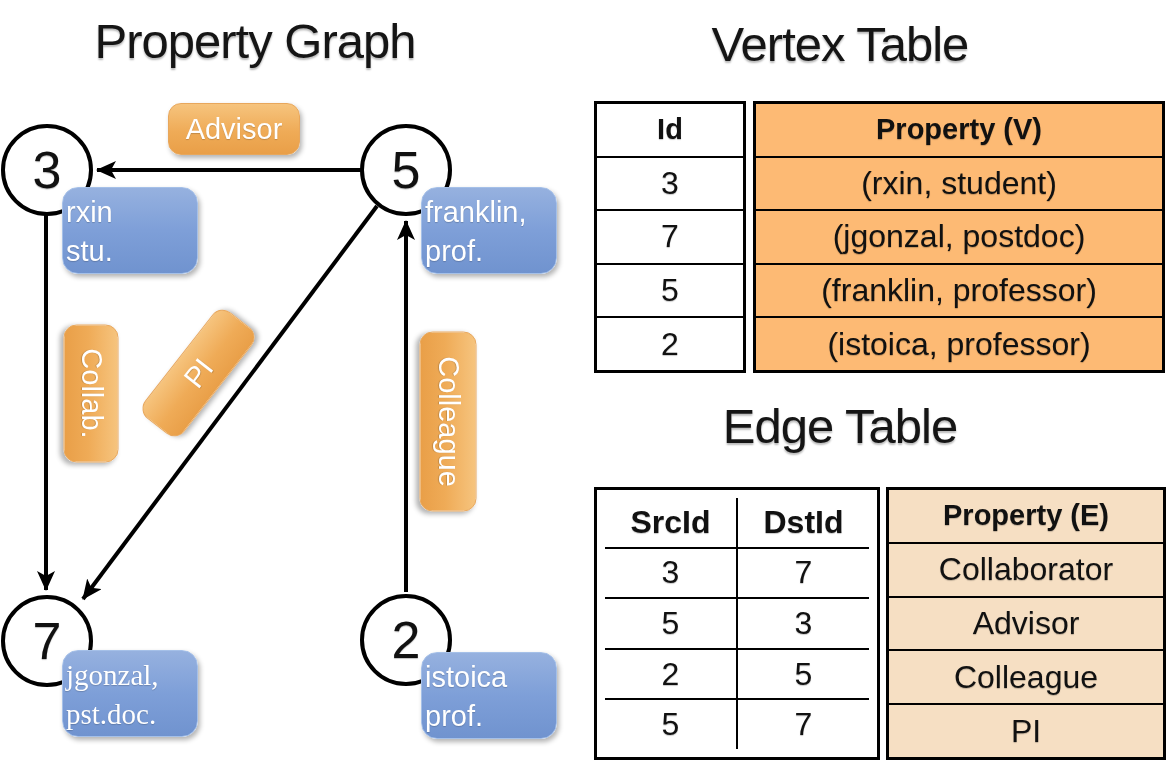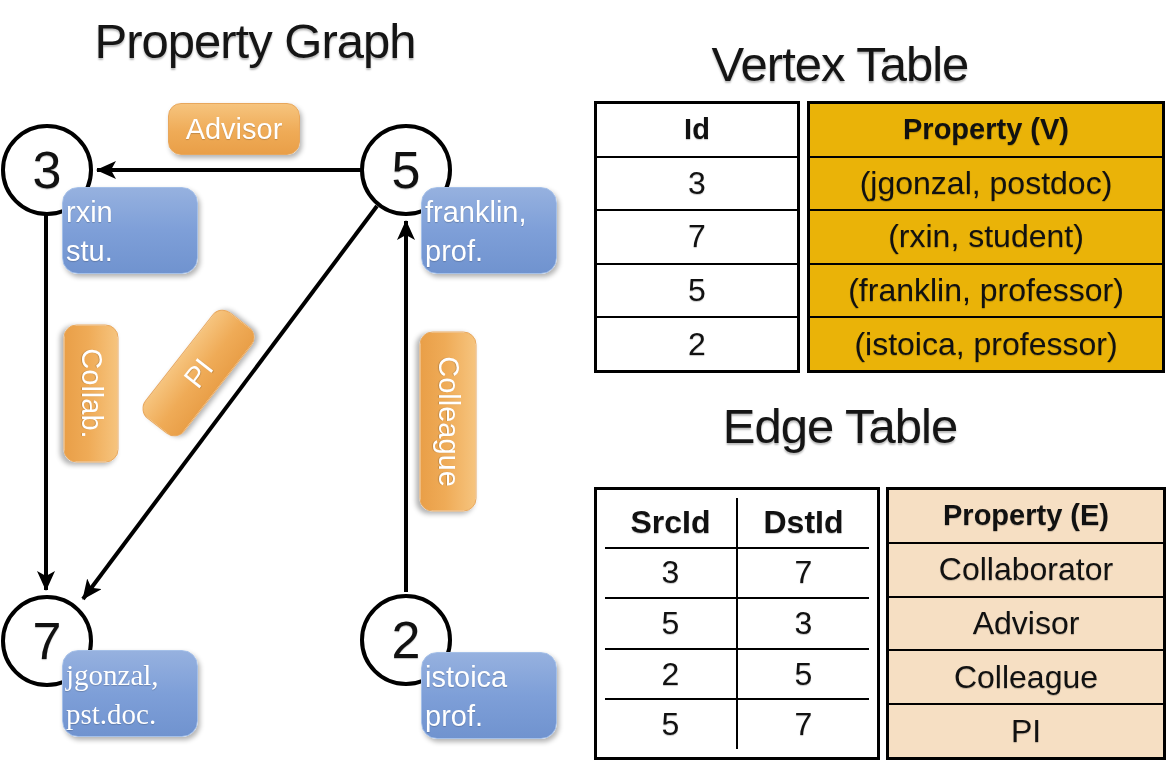--- a/index.html
+++ b/index.html
@@ -10,21 +10,21 @@
     overflow:hidden;
   }
 
   
   .big-title {
     position:absolute; text-align:center; font-size:49px; font-weight:400;
     color:#151515; letter-spacing:-1px; white-space:nowrap;
     text-shadow:0 2px 2px rgba(0,0,0,0.28);
   }
   #graph-title  { left:20px;  top:13px;  width:470px; }
-  #vtable-title { left:558px; top:16px;  width:564px;margin-top:20px; }
+  #vtable-title { left:558px; top:16px;  width:564px; }
   #etable-title { left:558px; top:398px; width:564px; }
 
   
   #edges { position:absolute; left:0; top:0; z-index:1; }
 
   
   .node {
     position:absolute; width:92px; height:92px; border:4px solid #000;
     border-radius:50%; background:#fff; z-index:2;
     display:flex; align-items:center; justify-content:center;
@@ -71,23 +71,23 @@
     display:flex; flex-direction:column; border:3px solid #000; background:#fff;
   }
   .tcol .cell {
     flex:1; display:flex; align-items:center; justify-content:center;
     font-size:32px; border-top:2px solid #000; white-space:nowrap;
     text-shadow:0 1px 1px rgba(0,0,0,0.22);
   }
   .tcol .cell:first-child { border-top:none; }
   .cell.head { font-weight:bold; font-size:29px; }
 
-  #vt-id-col   { width:206px;text-align:center; }
+  #vt-id-col   { width:152px;text-align:center; }
   #vt-prop-col { flex:1; background:#dbe3f3; }
-  #vt-prop-col .cell { background:#eab308; }
+  #vt-prop-col .cell { background:#fdba74; }
 
   #et-srcdst { width:286px; flex-direction:row; padding:8px;text-align:right; }
   .subcol { display:flex; flex-direction:column; flex:1; }
   .subcol .cell {
     flex:1; display:flex; align-items:center; justify-content:center;
     font-size:32px; border-top:2px solid #000; text-shadow:0 1px 1px rgba(0,0,0,0.22);
   }
   .subcol .cell:first-child { border-top:none; }
   #et-dst-subcol { border-left:2px solid #000; }
   #et-prop-col { flex:1; background:#f6dfc3;text-align:center; }
@@ -152,22 +152,22 @@
   <div class="tbl" id="vertex-table">
     <div class="tcol" id="vt-id-col">
       <div class="cell head">Id</div>
       <div class="cell">3</div>
       <div class="cell">7</div>
       <div class="cell">5</div>
       <div class="cell">2</div>
     </div>
     <div class="tcol" id="vt-prop-col">
       <div class="cell head">Property (V)</div>
+      <div class="cell">(rxin, student)</div>
       <div class="cell">(jgonzal, postdoc)</div>
-      <div class="cell">(rxin, student)</div>
       <div class="cell">(franklin, professor)</div>
       <div class="cell">(istoica, professor)</div>
     </div>
   </div>
 
   <div class="tbl" id="edge-table">
     <div class="tcol" id="et-srcdst">
       <div class="subcol" id="et-src-subcol">
         <div class="cell head">SrcId</div>
         <div class="cell">3</div>

